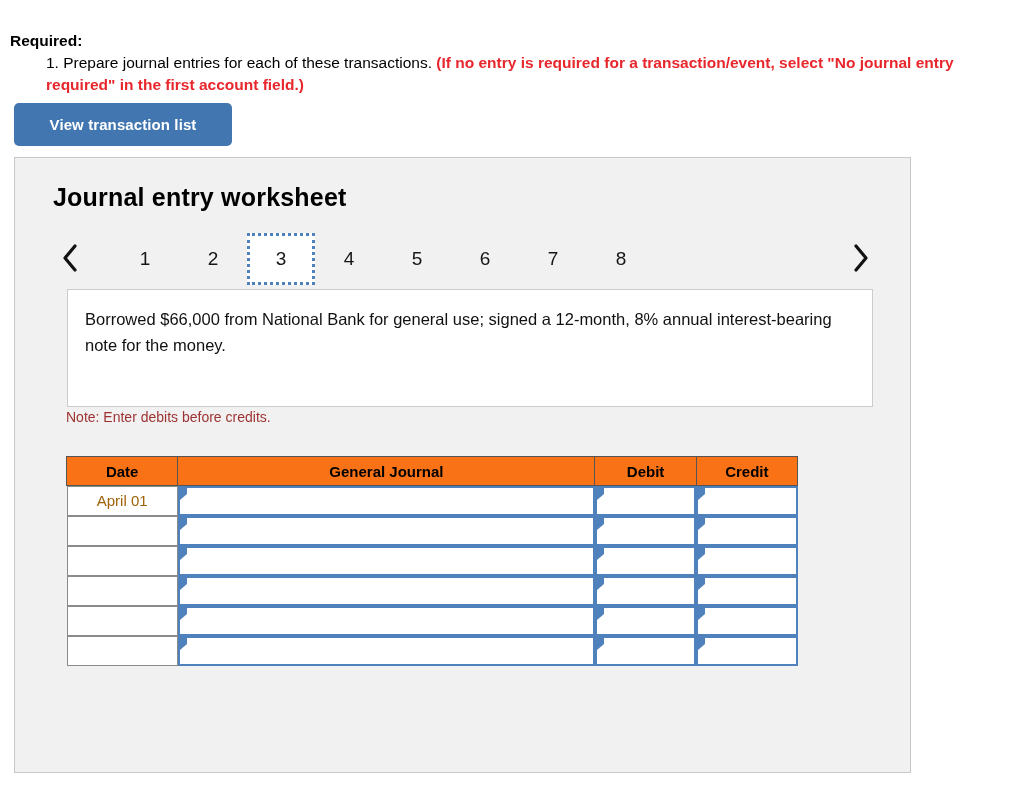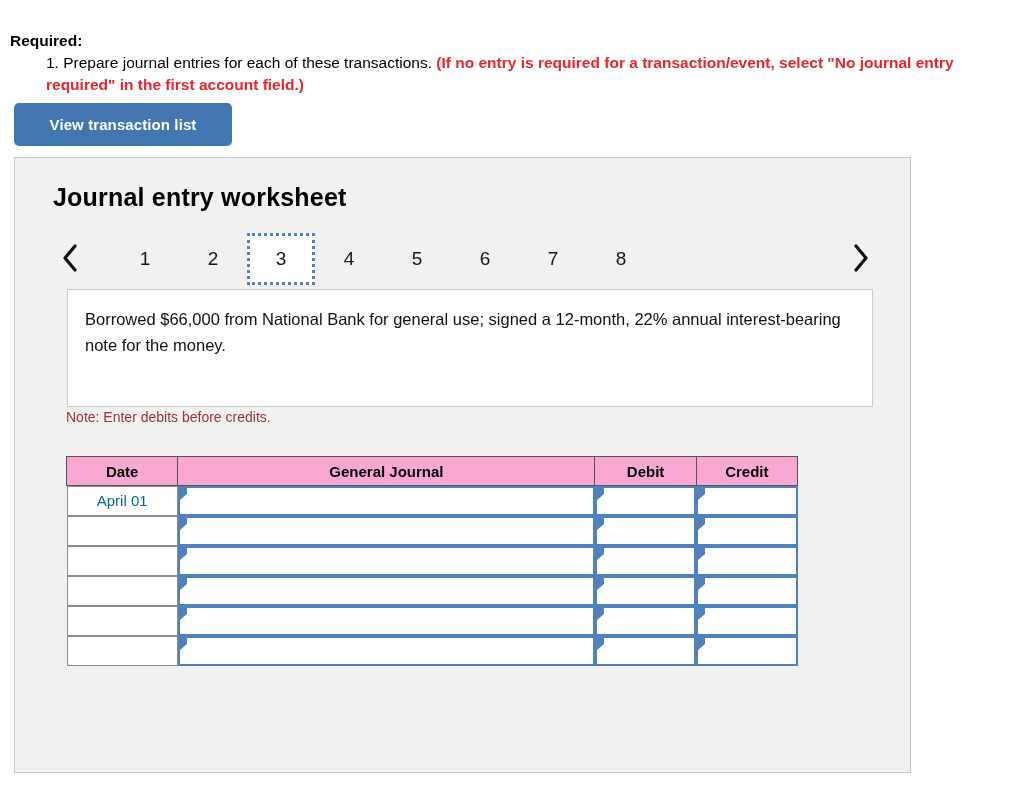--- a/index.html
+++ b/index.html
@@ -86,33 +86,33 @@
     font-size: 14px; color: #9e3232;
   }
 
   
   .jtable {
     position: absolute; left: 51px; top: 298px; width: 732px;
     border-collapse: collapse; border-spacing: 0;
     table-layout: fixed;
   }
   .jtable th {
-    background: #f9a8d4; color: #000; font-size: 15px; font-weight: bold;
+    background: #f97316; color: #000; font-size: 15px; font-weight: bold;
     height: 29px; border: 1px solid #555; padding: 0; text-align: center;
   }
   .col-date   { width: 110px; }
   .col-gj     { width: 412px; }
   .col-debit  { width: 100px; }
   .col-credit { width: 100px; }
 
   .jtable td { padding: 0; border: 0; height: 30px; }
 
   .cell-date {
     border: 1px solid #8b8b8b; background: #ffffff;
-    height: 30px; text-align: center; font-size: 15px; color: #0369a1;
+    height: 30px; text-align: center; font-size: 15px; color: #a16207;
     line-height: 28px;
   }
   .cell-input {
     position: relative; border: 2px solid #4f81bd; background: #ffffff;
     height: 30px; margin: 0;
   }
   .cell-input .tri {
     position: absolute; left: 0px; top: 0px;
     width: 0; height: 0;
     border-top: 6px solid #4f81bd;
@@ -155,21 +155,21 @@
         <div class="pager-num">8</div>
       </div>
       <div class="pager-arrow pager-next">
         <svg width="18" height="30" viewBox="0 0 18 30" aria-hidden="true">
             <polyline points="5,3 15,15 5,27" fill="none" stroke="#111" stroke-width="3.2" stroke-linecap="round" stroke-linejoin="round"></polyline>
           </svg>
       </div>
     </div>
 
     <div class="desc-box">
-      <div class="desc-text">Borrowed $66,000 from National Bank for general use; signed a 12-month, 22% annual interest-bearing note for the money.</div>
+      <div class="desc-text">Borrowed $66,000 from National Bank for general use; signed a 12-month, 8% annual interest-bearing note for the money.</div>
     </div>
 
     <div class="note">Note: Enter debits before credits.</div>
 
     <table class="jtable">
       <colgroup>
         <col class="col-date">
           <col class="col-gj">
           <col class="col-debit">
           <col class="col-credit">

